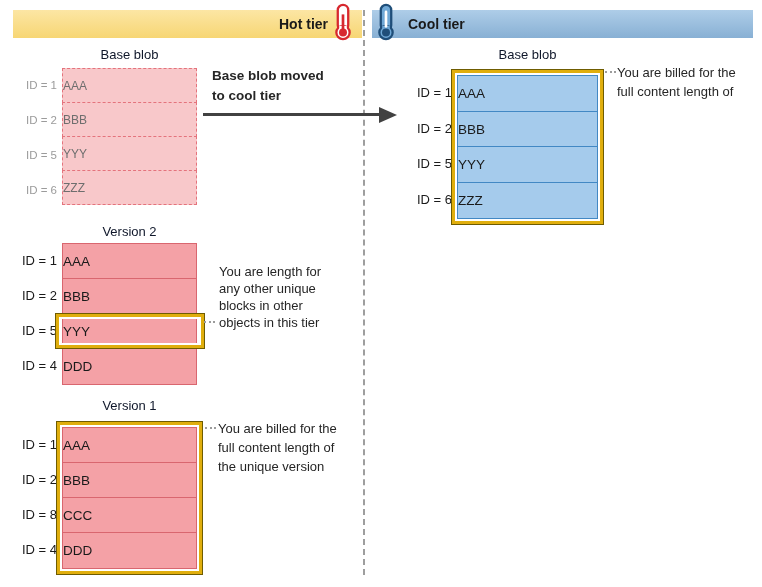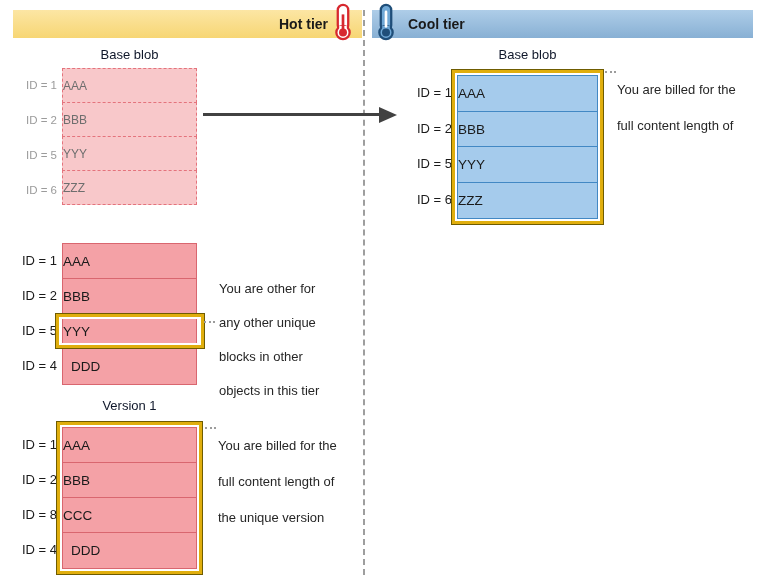--- a/index.html
+++ b/index.html
@@ -22,41 +22,41 @@
   .divider{left:363px;top:10px;height:565px;width:0;border-left:2px dashed #9e9e9e;}
 
   
   .tbl-title{font-size:13px;color:#0f172a;text-align:center;}
 
   
   .rows{width:135px;}
   .row{height:35px;line-height:35px;text-align:left;font-size:13.5px;color:#1a1a1a;}
   .solid-rows{border:1px solid #d9666f;}
   .solid-rows .row{background:#f4a1a6;border-bottom:1px solid #d9666f;}
-  .solid-rows .row:last-child{border-bottom:none;padding-left:8px;}
+  .solid-rows .row:last-child{border-bottom:none;}
   .faded-rows .row{background:#f8c8ca;border:1px dashed #e4737c;margin-top:-1px;
     font-size:12px;color:#6e6e6e;}
   .faded-rows .row:first-child{margin-top:0;}
   .blue-rows{border:1px solid #4288c4;width:141px;}
   .blue-rows .row{background:#a5cbec;border-bottom:1px solid #4288c4;height:35.5px;line-height:35.5px;}
   .blue-rows .row:last-child{border-bottom:none;}
 
   
   .idcol{width:48px;text-align:right;}
   .idcol div{height:35px;line-height:35px;font-size:13px;color:#1a1a1a;}
   .idcol.gray div{font-size:11.5px;color:#9b9b9b;}
   .idcol.tall div{height:35.5px;line-height:35.5px;}
 
   
   .gold-wrap{background:#ffffff;border:3px solid #e0ae0d;box-shadow:0 0 0 1px #6f5c00;padding:2px;}
   .gold-overlay{border:3px solid #e0ae0d;box-shadow:0 0 0 1px #6f5c00, inset 0 0 0 2px #ffffff;background:transparent;}
 
   
   .note{font-size:13px;color:#262626;}
-  .note div{line-height:19px;margin-top:17px;}
+  .note div{line-height:19px;}
   .note.tight div{line-height:17px;}
   .dots{width:11px;height:0;border-top:2px dotted #9c9c9c;}
 
   
   .arrow-line{height:3px;background:#414141;}
   .arrow-head{width:0;height:0;border-top:8px solid transparent;border-bottom:8px solid transparent;border-left:18px solid #414141;}
   .move-label{font-size:13.5px;font-weight:bold;line-height:20px;color:#262626;}
 </style>
 </head>
 <body>
@@ -92,39 +92,44 @@
     <div>ID = 5</div>
     <div>ID = 6</div>
   </div>
   <div class="abs rows faded-rows" style="left:62px;top:68px;">
     <div class="row">AAA</div>
     <div class="row">BBB</div>
     <div class="row">YYY</div>
     <div class="row">ZZZ</div>
   </div>
 
+  <div class="abs move-label" style="left:212px;top:66px;">
+    <div>Base blob moved</div>
+    <div>to cool tier</div>
+  </div>
   <div class="abs arrow-line" style="left:203px;top:113px;width:178px;"></div>
   <div class="abs arrow-head" style="left:379px;top:106.5px;"></div>
 
+  <div class="abs tbl-title" style="left:62px;top:224px;width:135px;">Version 2</div>
   <div class="abs idcol" style="left:9px;top:243px;">
     <div>ID = 1</div>
     <div>ID = 2</div>
     <div>ID = 5</div>
     <div>ID = 4</div>
   </div>
   <div class="abs rows solid-rows" style="left:62px;top:243px;">
     <div class="row">AAA</div>
     <div class="row">BBB</div>
     <div class="row">YYY</div>
     <div class="row">DDD</div>
   </div>
   <div class="abs gold-overlay" style="left:56px;top:314px;width:148px;height:34px;"></div>
   <div class="abs dots" style="left:204px;top:321px;"></div>
   <div class="abs note tight" style="left:219px;top:263px;width:130px;">
-    <div>You are other for</div>
+    <div>You are length for</div>
     <div>any other unique</div>
     <div>blocks in other</div>
     <div>objects in this tier</div>
   </div>
 
   <div class="abs tbl-title" style="left:62px;top:398px;width:135px;">Version 1</div>
   <div class="abs idcol" style="left:9px;top:427px;">
     <div>ID = 1</div>
     <div>ID = 2</div>
     <div>ID = 8</div>

